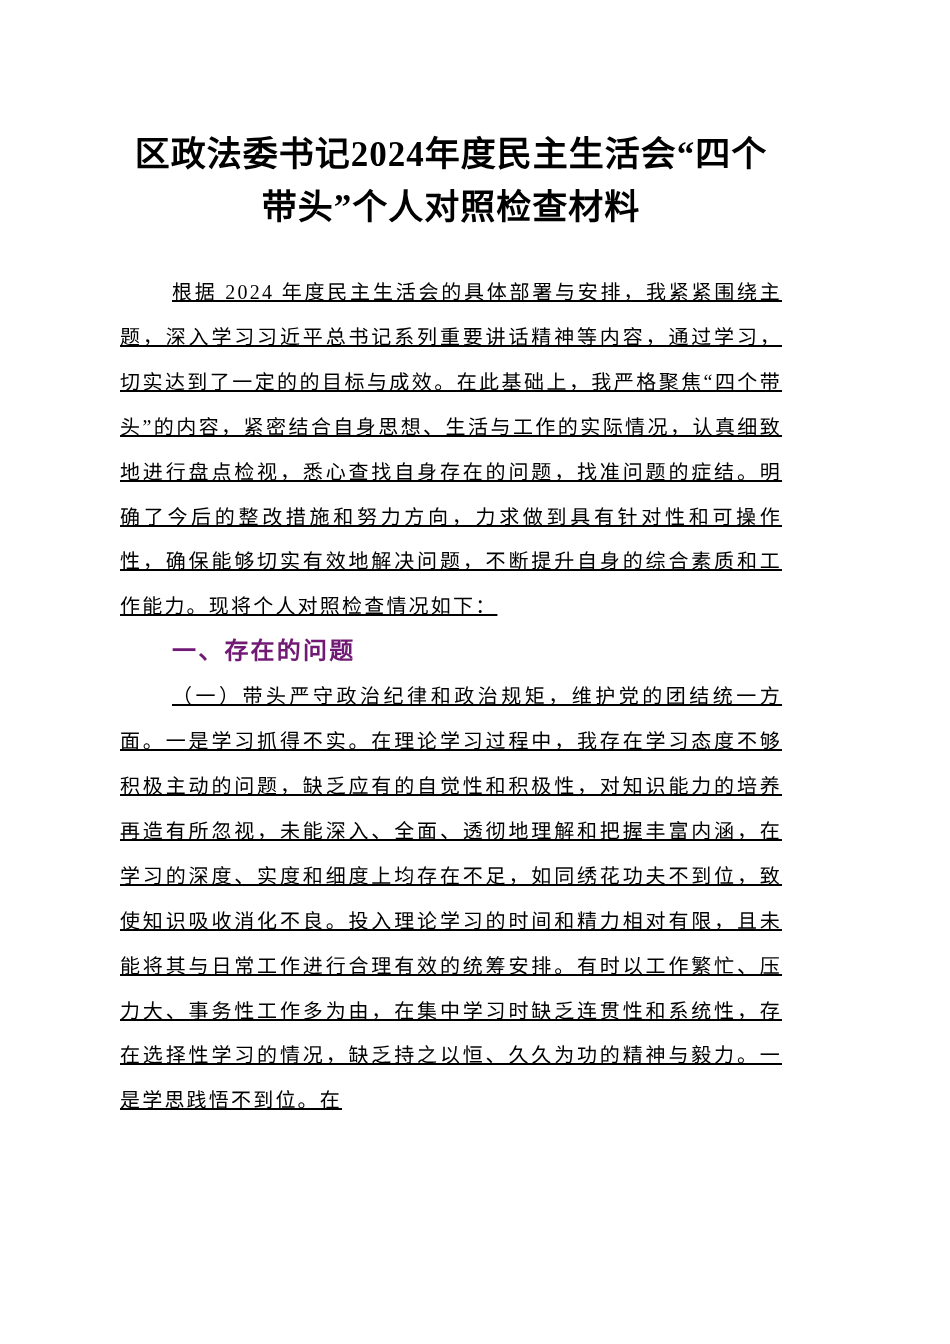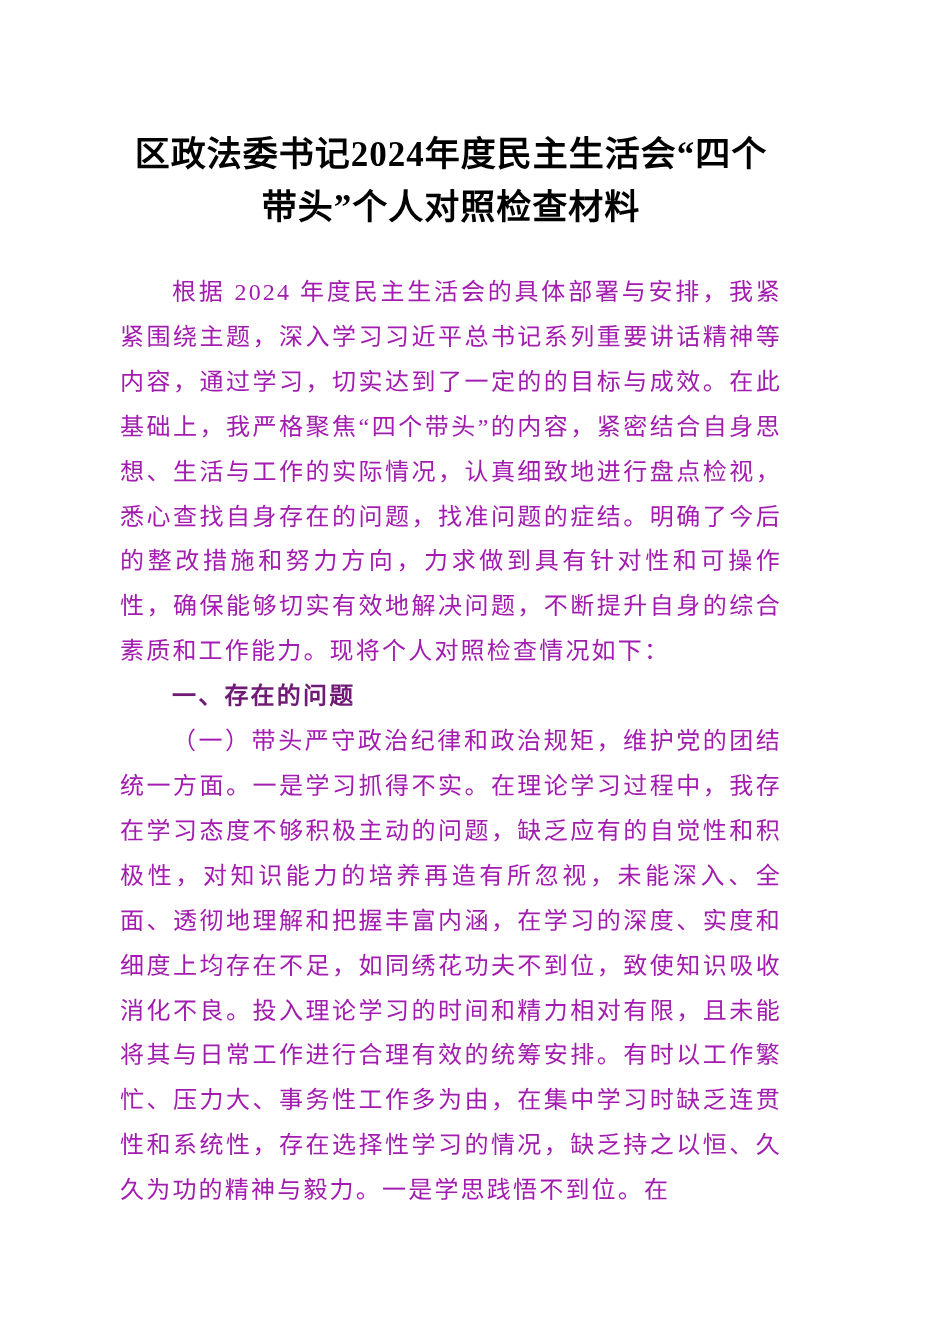--- a/index.html
+++ b/index.html
@@ -30,28 +30,29 @@
     font-weight: 700;
     line-height: 53px;
     text-align: center;
     letter-spacing: 1px;
     color: #000000;
     margin: 0 0 36px 0;
     font-family: "Liberation Serif", "DejaVu Serif", serif;
   }
 
   .para {
-    font-size: 24px;
+    font-size: 20px;
     line-height: 44.9px;
     letter-spacing: 2.2px;
     text-align: justify;
     text-justify: inter-ideograph;
     text-indent: 52px;
-    color: #a21caf;
+    color: #000000;
     margin: 0;
+    text-decoration: underline;
   }
 
   .section-heading {
     font-size: 24px;
     font-weight: 700;
     line-height: 44.9px;
     letter-spacing: 2.2px;
     text-indent: 52px;
     color: #701a75;
     margin: 0;

